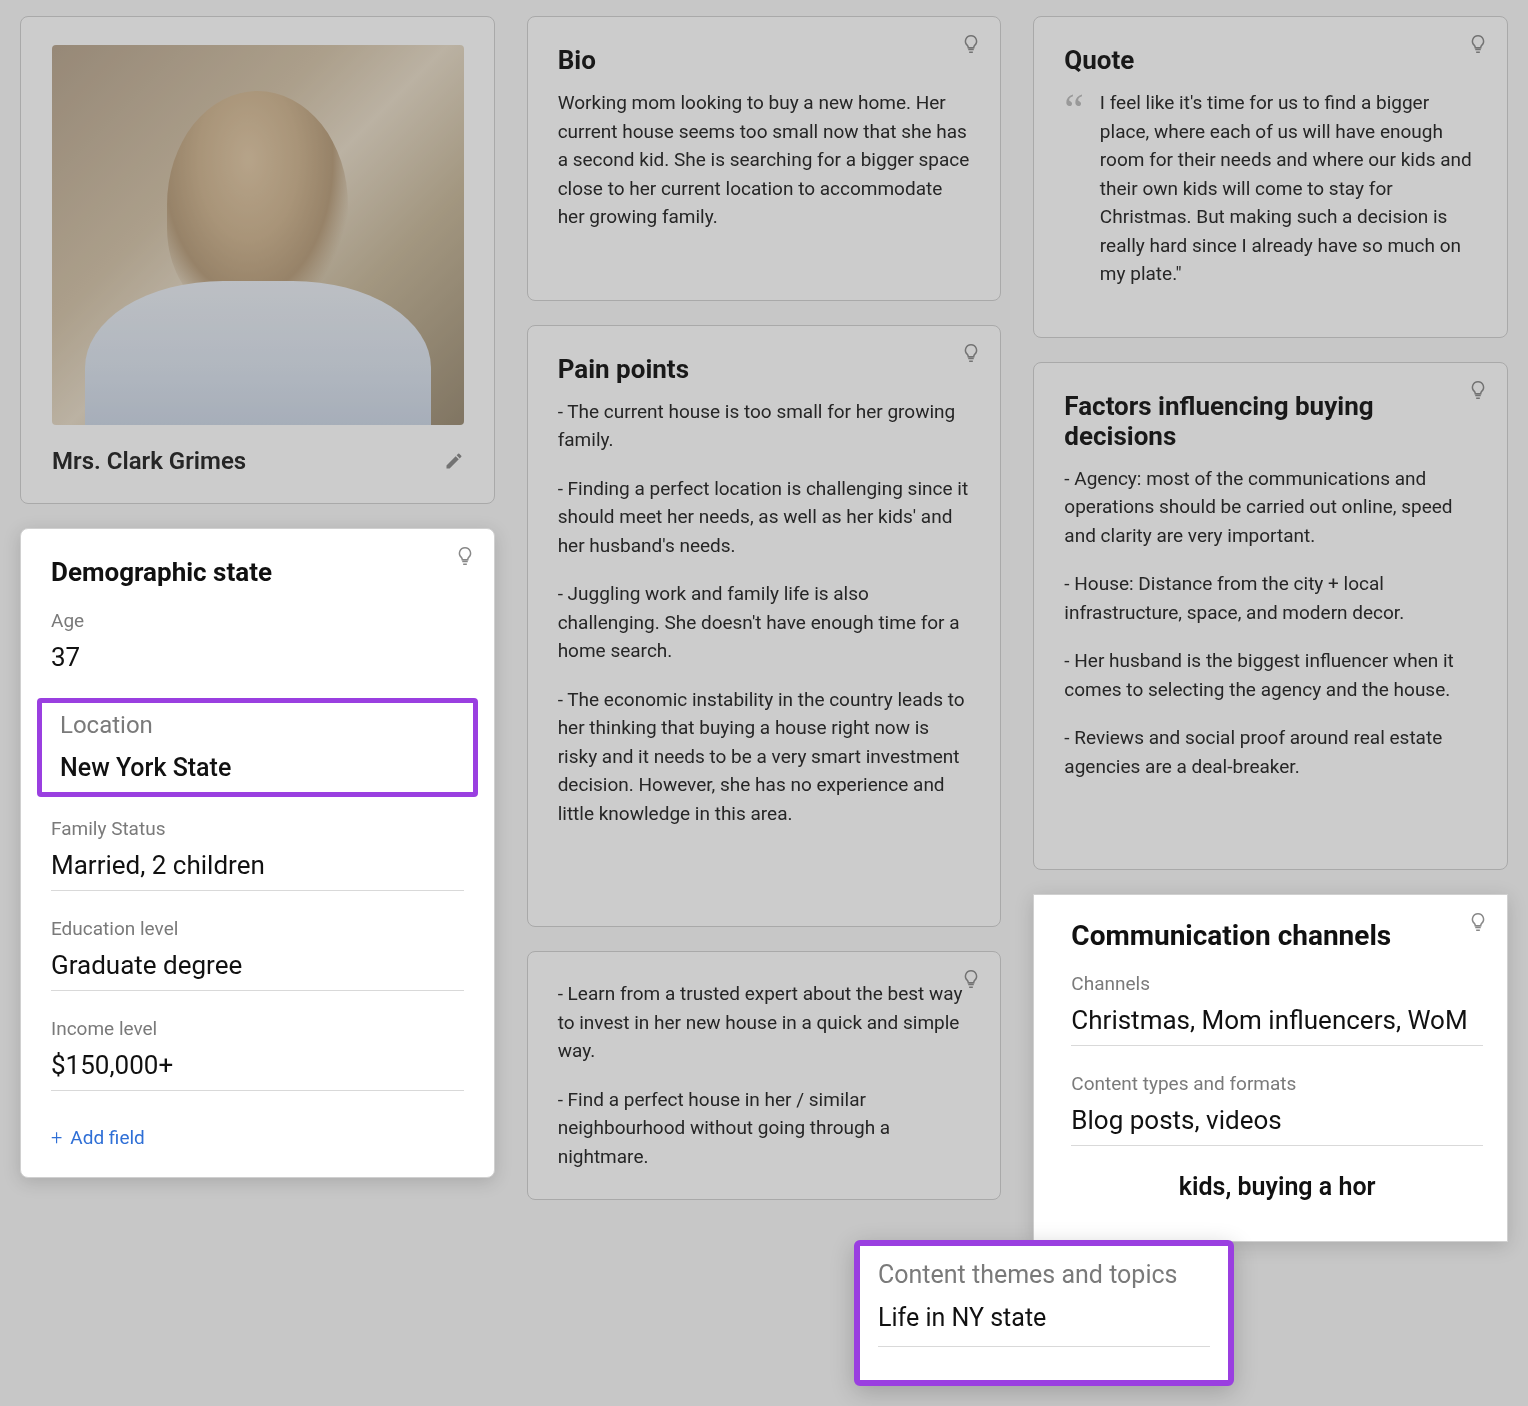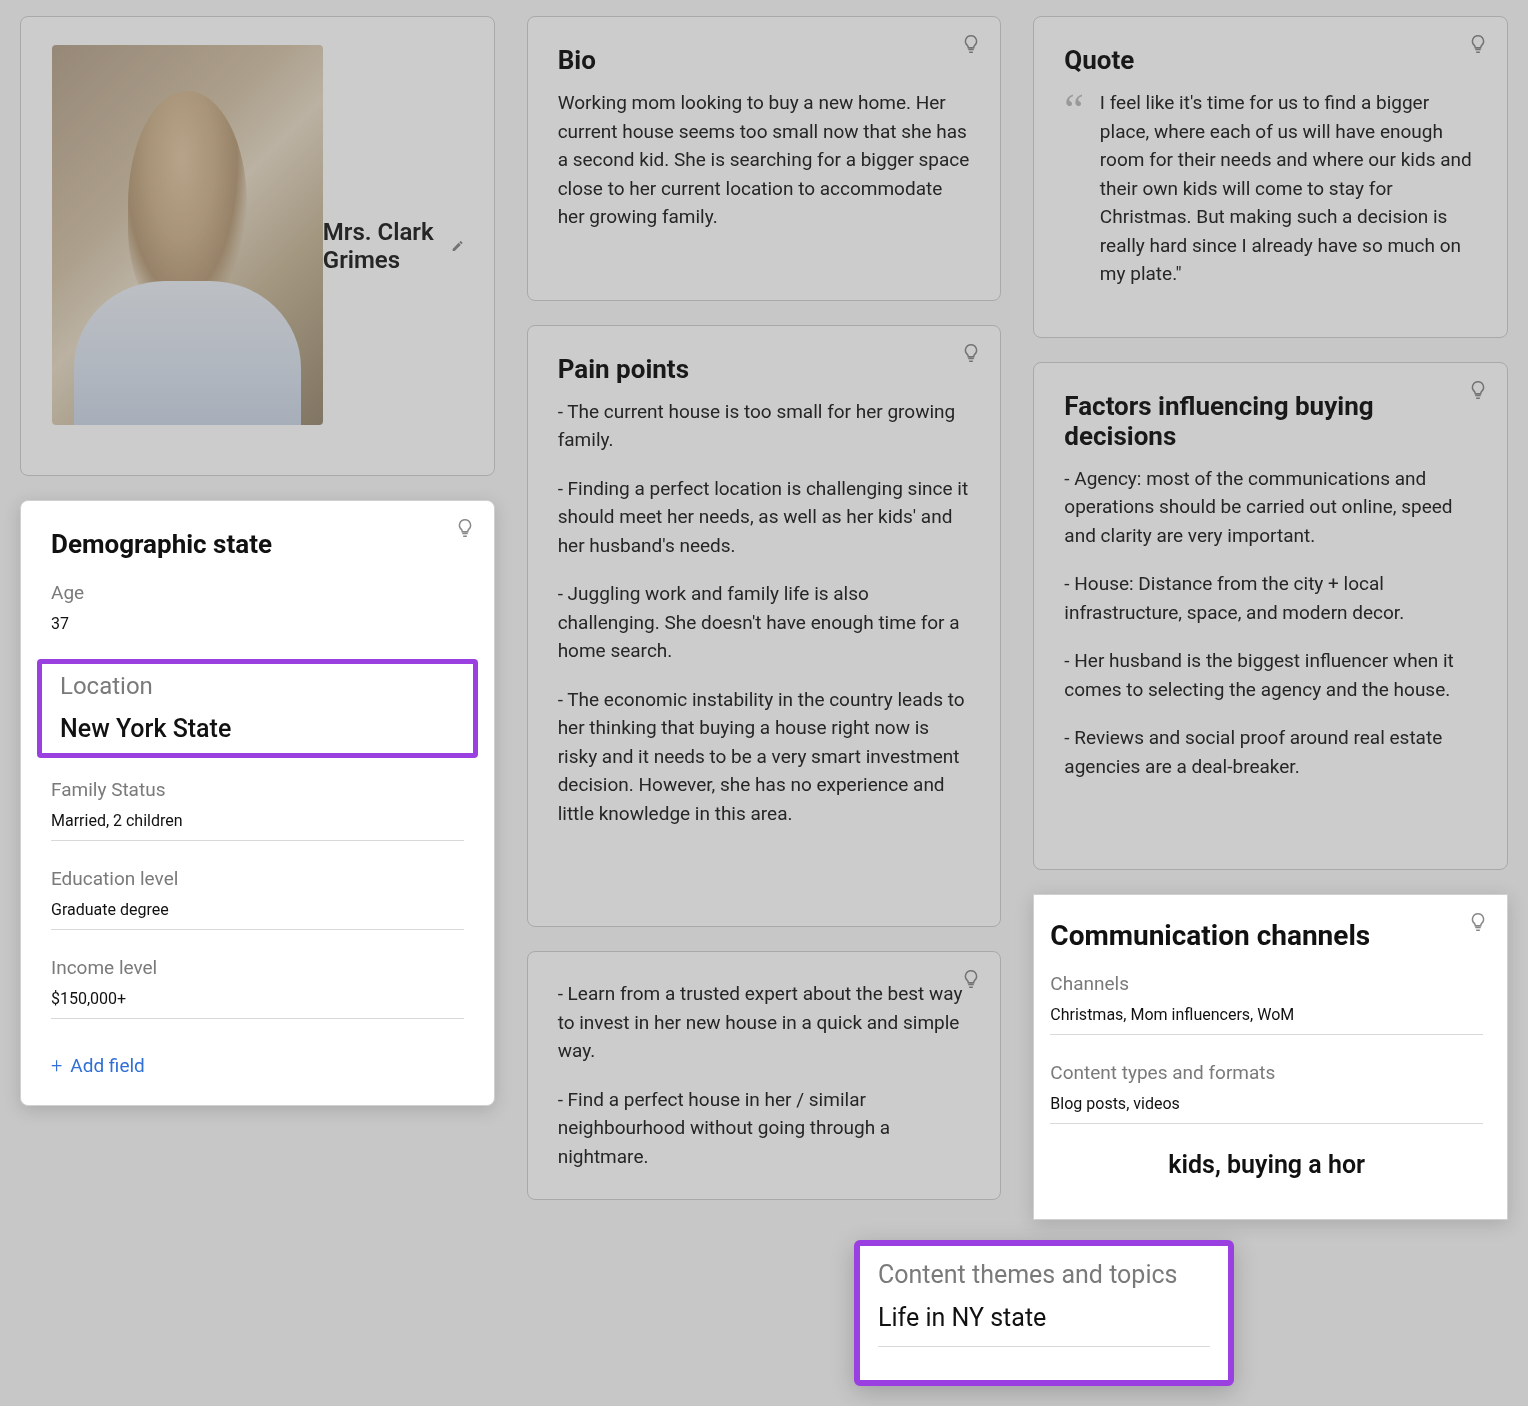--- a/index.html
+++ b/index.html
@@ -54,21 +54,21 @@
   .bulb {
     position: absolute;
     top: 16px;
     right: 18px;
     width: 20px;
     height: 20px;
     color: #888;
   }
   .photo-card {
     display: flex;
-    flex-direction: row;
+    flex-direction: column;
     align-items: stretch;
     padding-left: 31px;
   }
   .photo {
     width: 100%;
     height: 380px;
     background: linear-gradient(135deg, #b8a58e 0%, #d4c3a8 35%, #e8dcc8 50%, #c8b89a 70%, #9a8b72 100%);
     border-radius: 4px;
     margin-bottom: 22px;
     position: relative;
@@ -123,21 +123,21 @@
     z-index: 10;
     box-shadow: 0 4px 18px rgba(0,0,0,0.15);
   }
   .field-group { margin-bottom: 26px; }
   .field-label {
     font-size: 19px;
     color: #7a7a7a;
     margin-bottom: 10px;
   }
   .field-value {
-    font-size: 16px;
+    font-size: 26px;
     color: #111;
   }
   .field-divider {
     border: none;
     border-bottom: 1px solid #d9d9d9;
     margin-top: 10px;
   }
   .add-field {
     color: #2f6fd6;
     font-size: 19px;
@@ -325,21 +325,21 @@
       <h2>Factors influencing buying decisions</h2>
       <div class="body-text">
         <p>- Agency: most of the communications and operations should be carried out online, speed and clarity are very important.</p>
         <p>- House: Distance from the city + local infrastructure, space, and modern decor.</p>
         <p>- Her husband is the biggest influencer when it comes to selecting the agency and the house.</p>
         <p>- Reviews and social proof around real estate agencies are a deal-breaker.</p>
       </div>
       <div style="height:60px;"></div>
     </div>
 
-    <div class="card comm-card elevated" style="padding:24px 24px 40px 16px; border-radius:0;">
+    <div class="card comm-card elevated" style="padding:24px 24px 40px 37px; border-radius:0;">
       <span class="bulb small-bulb">
         <svg viewBox="0 0 24 24" fill="none" stroke="currentColor" stroke-width="1.6">
             <path d="M9 18h6M10 21h4M12 3a6 6 0 0 0-4 10.5c.8.8 1 1.7 1 2.5h6c0-.8.2-1.7 1-2.5A6 6 0 0 0 12 3z"></path>
           </svg>
       </span>
       <h2 style="font-size:28px; margin-bottom:20px;">Communication channels</h2>
 
       <div class="field-group">
         <div class="field-label">Channels</div>
         <div class="field-value">Christmas, Mom influencers, WoM</div>

